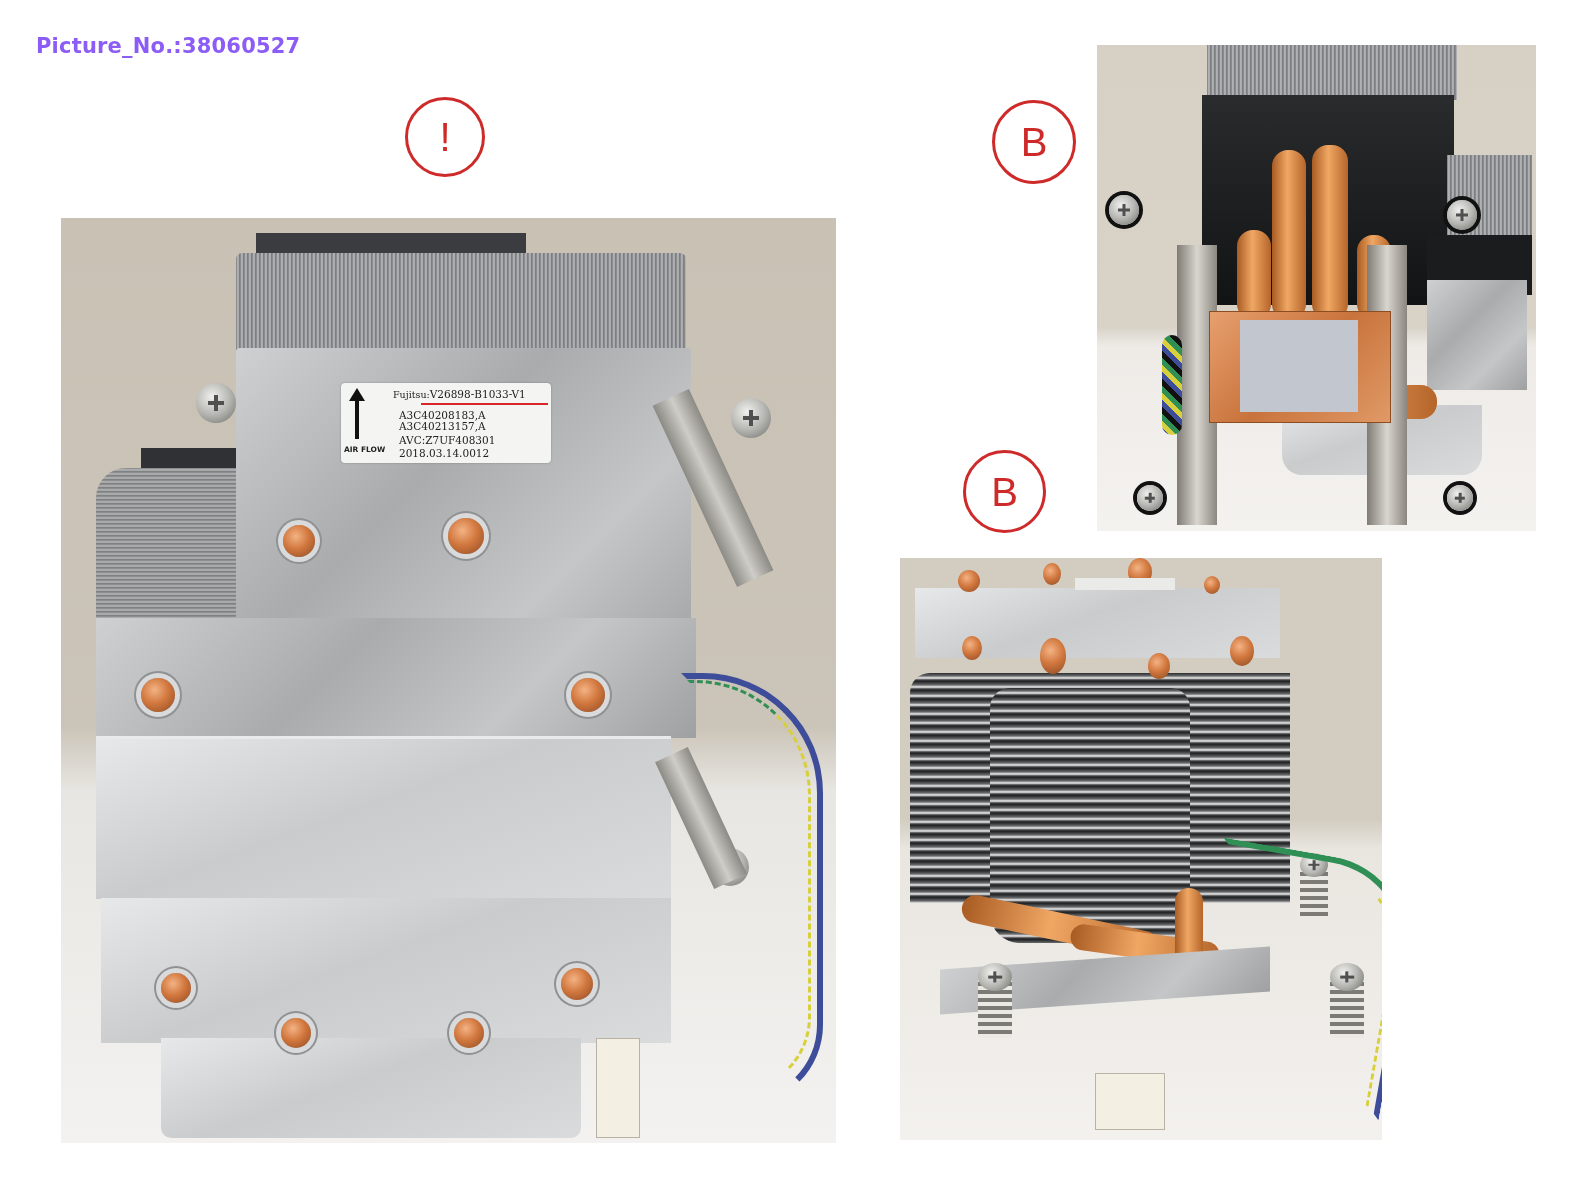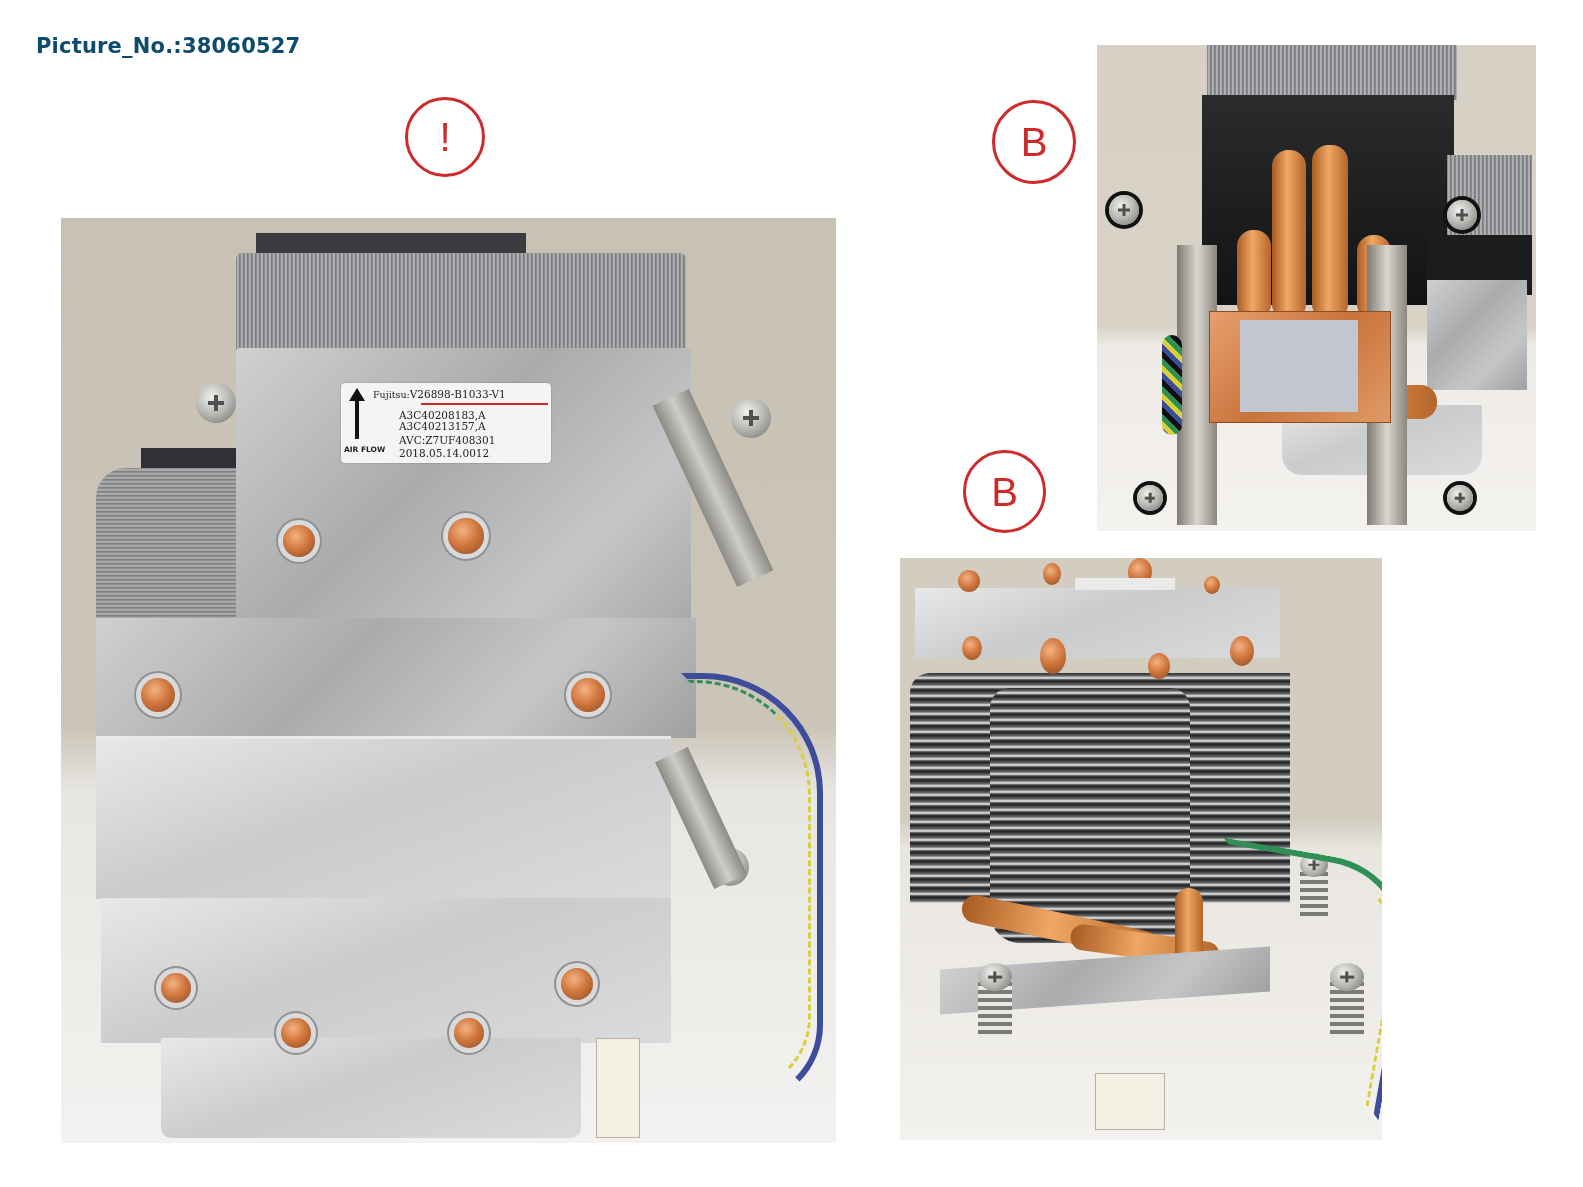--- a/index.html
+++ b/index.html
@@ -1,21 +1,21 @@
 <!DOCTYPE html>
 <html><head>
 <meta charset="utf-8">
 <style>
   html, body { margin:0; padding:0; }
   body {
     width:1583px; height:1187px; background:#ffffff; position:relative; overflow:hidden;
     font-family: "DejaVu Sans", "Liberation Sans", sans-serif;
   }
   .picno {
-    position:absolute; left:36px; top:34px; font-size:21px; font-weight:bold; color:#0c4a6e;
+    position:absolute; left:36px; top:34px; font-size:21px; font-weight:bold; color:#8b5cf6;
     letter-spacing:0.2px;
   }
   .marker {
     position:absolute; border:3px solid #cf2a2a; border-radius:50%; box-sizing:border-box;
     color:#cf2a2a; display:flex; align-items:center; justify-content:center;
     font-family: "Liberation Sans", "DejaVu Sans", sans-serif; font-size:40px; line-height:1;
   }
   .photo { position:absolute; overflow:hidden; background:#cdc6ba; }
 
   
@@ -42,21 +42,21 @@
     position:absolute; left:280px; top:165px; width:210px; height:80px; background:#f4f4f2;
     border-radius:4px; box-shadow: 0 0 2px rgba(0,0,0,.3);
     font-family: "DejaVu Serif", "Liberation Serif", serif; color:#222;
   }
   .label .arrow-shaft { position:absolute; left:14px; top:16px; width:4px; height:40px; background:#111; }
   .label .arrow-head { position:absolute; left:8px; top:5px; width:0; height:0;
      border-left:8px solid transparent; border-right:8px solid transparent; border-bottom:13px solid #111; }
   .label .airflow { position:absolute; left:3px; top:62px; font-family:"DejaVu Sans",sans-serif; font-size:7.5px; font-weight:bold; }
   .label .line { position:absolute; left:58px; font-size:10.5px; white-space:nowrap; }
   .label .l0 { left:32px; top:5px; }
-  .label .brand { font-size:9.5px; }
+  .label .brand { font-size:9.5px;margin-left:20px; }
   .label .underline { position:absolute; left:80px; top:20px; width:127px; height:2px; background:#d8252a; }
 
   
   #p2 { left:1097px; top:45px; width:439px; height:486px;
         background: linear-gradient(to bottom, #d6d0c5 0%, #d8d2c7 58%, #eeebe7 62%, #f4f2ef 100%); }
   
   #p3 { left:900px; top:558px; width:482px; height:582px;
         background: linear-gradient(to bottom, #d3cdc1 0%, #d3cdc1 45%, #e9e6e0 50%, #f3f1ee 100%); }
   .finstack { background: repeating-linear-gradient(to bottom, #2b2c2e 0px, #6b6c6e 3px, #f1f1f1 5px, #3b3c3e 7px, #1e1f21 9px); }
   .heatpipe { position:absolute; border-radius:16px; background: linear-gradient(to right, #a85b22, #f0a764 45%, #b5652a); }
@@ -112,21 +112,21 @@
     <div class="arrow-head"></div>
     <div class="arrow-shaft"></div>
     <div class="airflow">AIR FLOW</div>
     <div class="line l0">
       <span class="brand">Fujitsu:</span><span>V26898-B1033-V1</span>
     </div>
     <div class="underline"></div>
     <div class="line" style="top:26px;">A3C40208183,A</div>
     <div class="line" style="top:37px;">A3C40213157,A</div>
     <div class="line" style="top:51px;text-align:center;">AVC:Z7UF408301</div>
-    <div class="line" style="top:64px;">2018.05.14.0012</div>
+    <div class="line" style="top:64px;">2018.03.14.0012</div>
   </div>
 
   <div style="position:absolute; left:620px; top:455px; width:130px; height:420px; border:6px solid transparent; border-right-color:#3d4d9a; border-top-color:#3d4d9a; border-radius:0 120px 80px 0;"></div>
   <div style="position:absolute; left:626px; top:462px; width:118px; height:406px; border:3px dashed transparent; border-right-color:#d7cf3c; border-top-color:#2f8f55; border-radius:0 115px 75px 0;"></div>
 
   <div style="position:absolute; left:535px; top:820px; width:42px; height:98px; background:#f4efe3; border:1px solid #b8b2a4;"></div>
 </div>
 
 <div class="photo" id="p2">
   <div class="fins-v" style="position:absolute; left:110px; top:0px; width:250px; height:55px;"></div>

